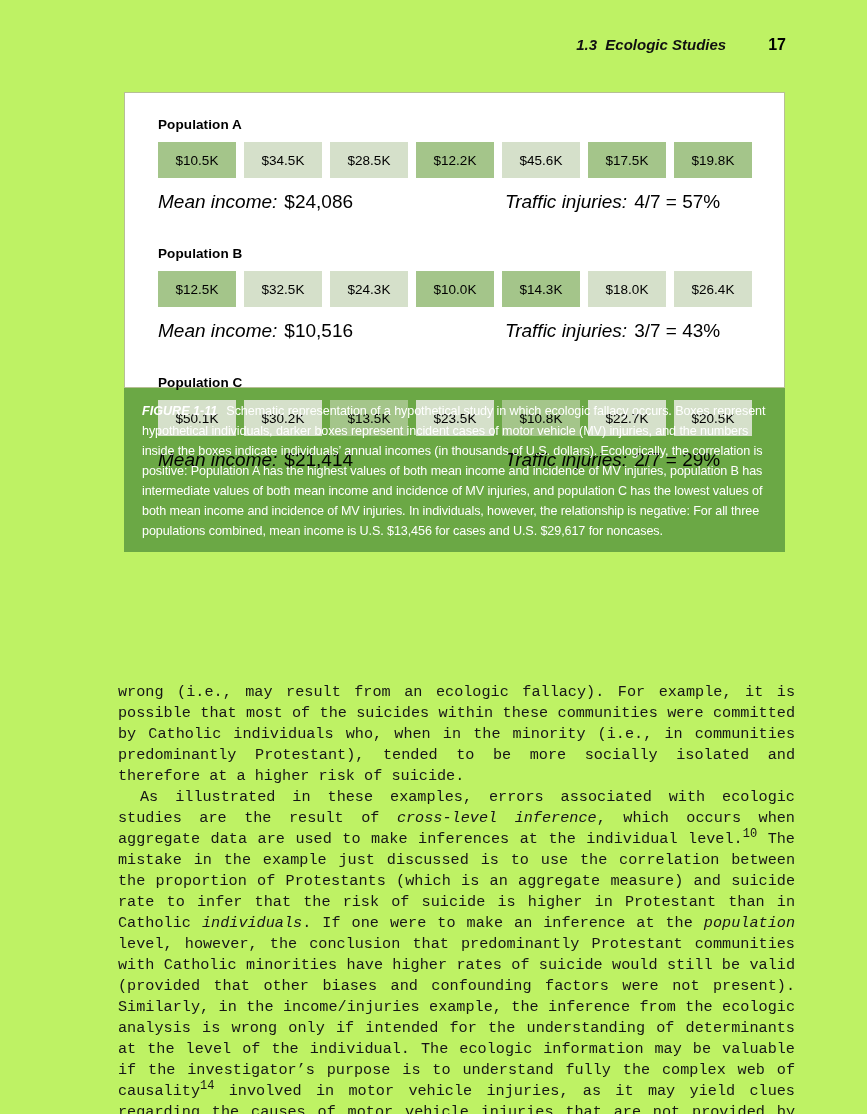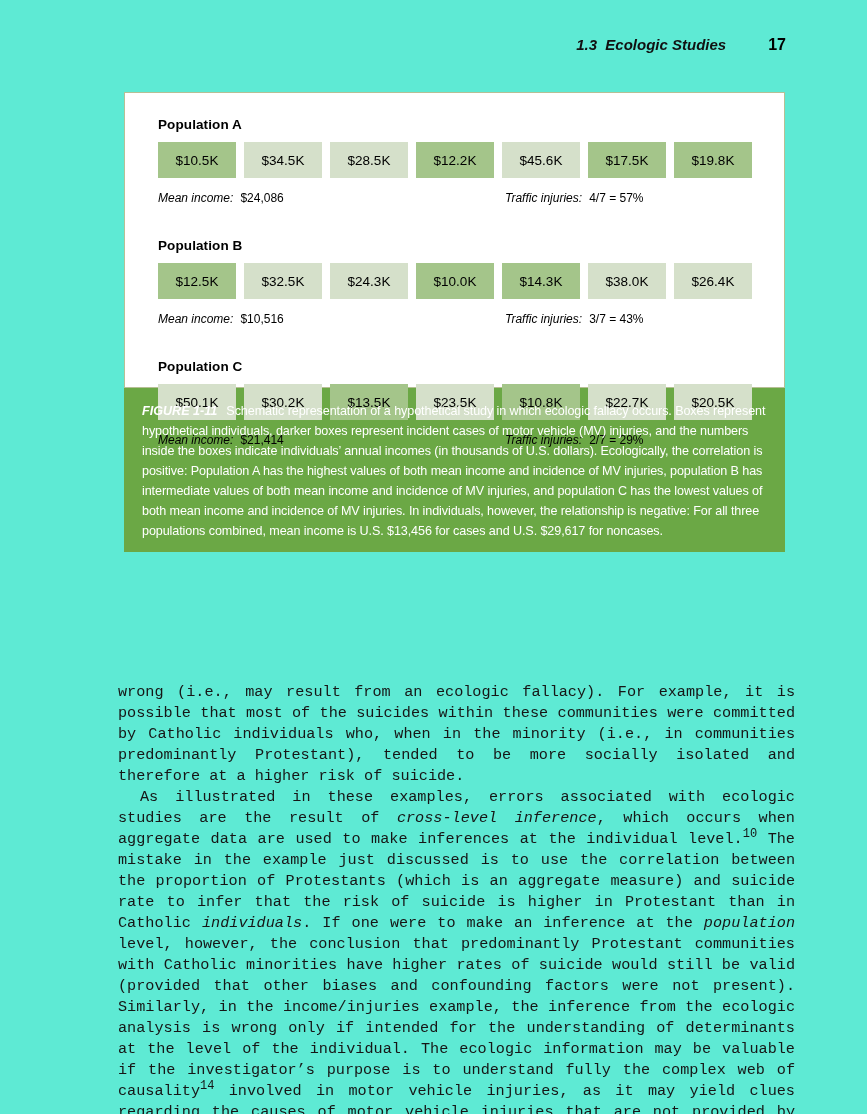--- a/index.html
+++ b/index.html
@@ -5,21 +5,21 @@
   :root{
     --case-box:#a4c58a;
     --noncase-box:#d5e0ca;
     --caption-bg:#6ba845;
     --panel-border:#b6bf95;
   }
   html,body{margin:0;padding:0;background:#ffffff;}
   .page{
     position:relative;
     width:867px;height:1114px;
-    background:#5eead4;
+    background:#bef264;
     font-family:"Liberation Sans",sans-serif;
     color:#1b1b1b;
     overflow:hidden;
   }
   
   .running-head{
     position:absolute;top:36px;right:81px;
     display:flex;align-items:baseline;gap:42px;
   }
   .rh-title{
@@ -48,21 +48,21 @@
   }
   .pop-boxes{display:flex;gap:8px;text-align:center;}
   .box{
     width:78px;height:36px;flex:0 0 auto;
     display:flex;align-items:center;justify-content:center;
     background:var(--noncase-box);
     font-size:13.5px;color:#000;
   }
   .box.case{background:var(--case-box);}
   .pop-stats{
-    margin-top:13px;font-size:12px;color:#000;
+    margin-top:13px;font-size:19px;color:#000;
     display:flex;align-items:baseline;
   }
   .stat.mean{width:347px;flex:0 0 auto;}
   .stat-label{font-style:italic;margin-right:7px;}
   .stat-value{font-style:normal;}
   
   .fig-caption{
     box-sizing:border-box;
     width:661px;
     background:var(--caption-bg);
@@ -116,21 +116,21 @@
   </div>
 
   <div class="pop-row">
     <div class="pop-label">Population B</div>
     <div class="pop-boxes">
             <div class="box case">$12.5K</div>
             <div class="box">$32.5K</div>
             <div class="box">$24.3K</div>
             <div class="box case">$10.0K</div>
             <div class="box case">$14.3K</div>
-            <div class="box">$38.0K</div>
+            <div class="box">$18.0K</div>
             <div class="box">$26.4K</div>
           </div>
     <div class="pop-stats">
       <span class="stat mean"><i class="stat-label">Mean income:</i><span class="stat-value">$10,516</span></span>
       <span class="stat traffic"><i class="stat-label">Traffic injuries:</i><span class="stat-value">3/7 = 43%</span></span>
     </div>
   </div>
 
   <div class="pop-row">
     <div class="pop-label">Population C</div>

